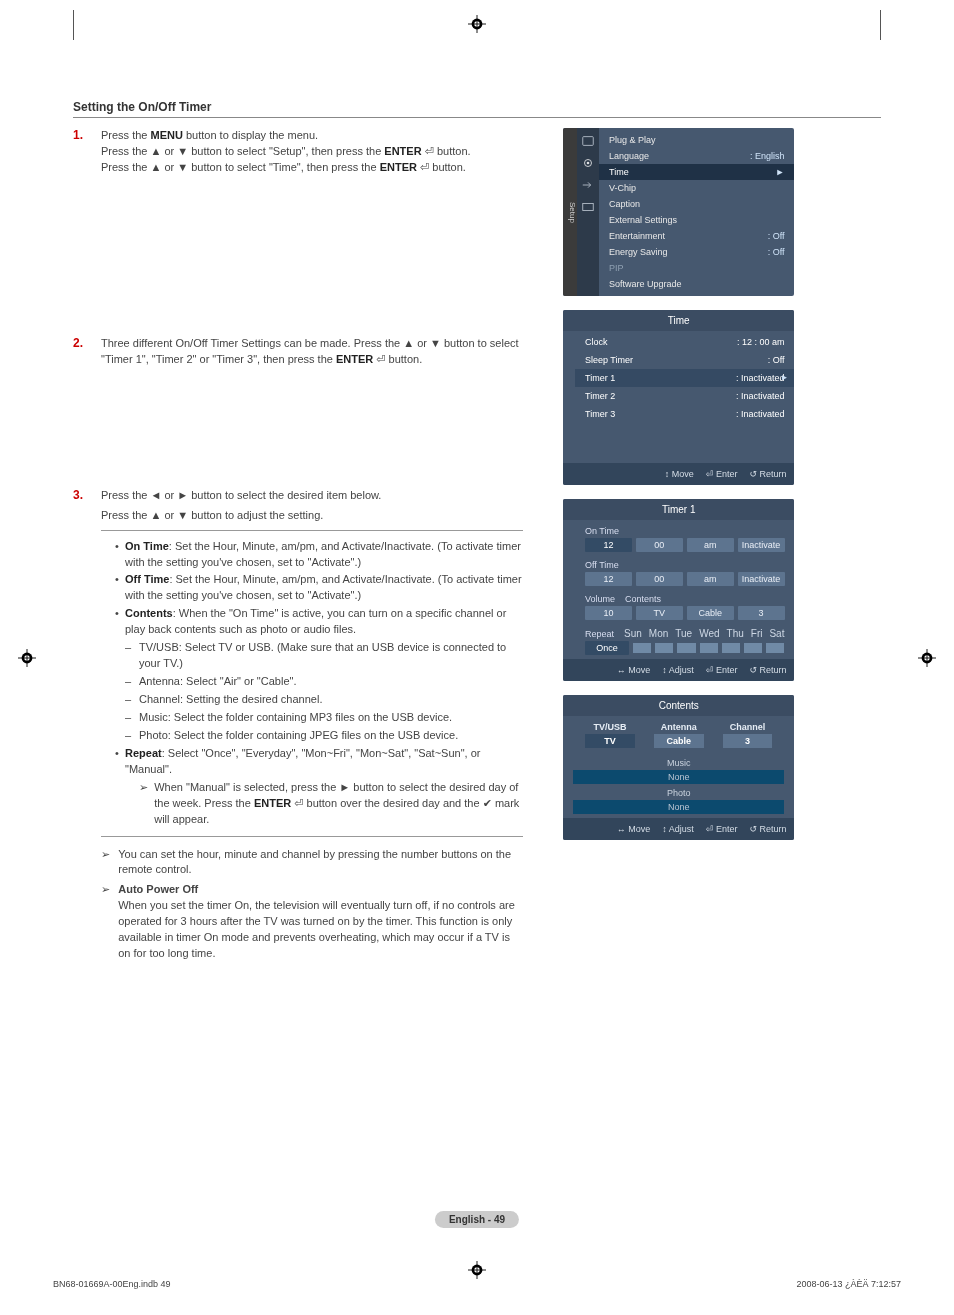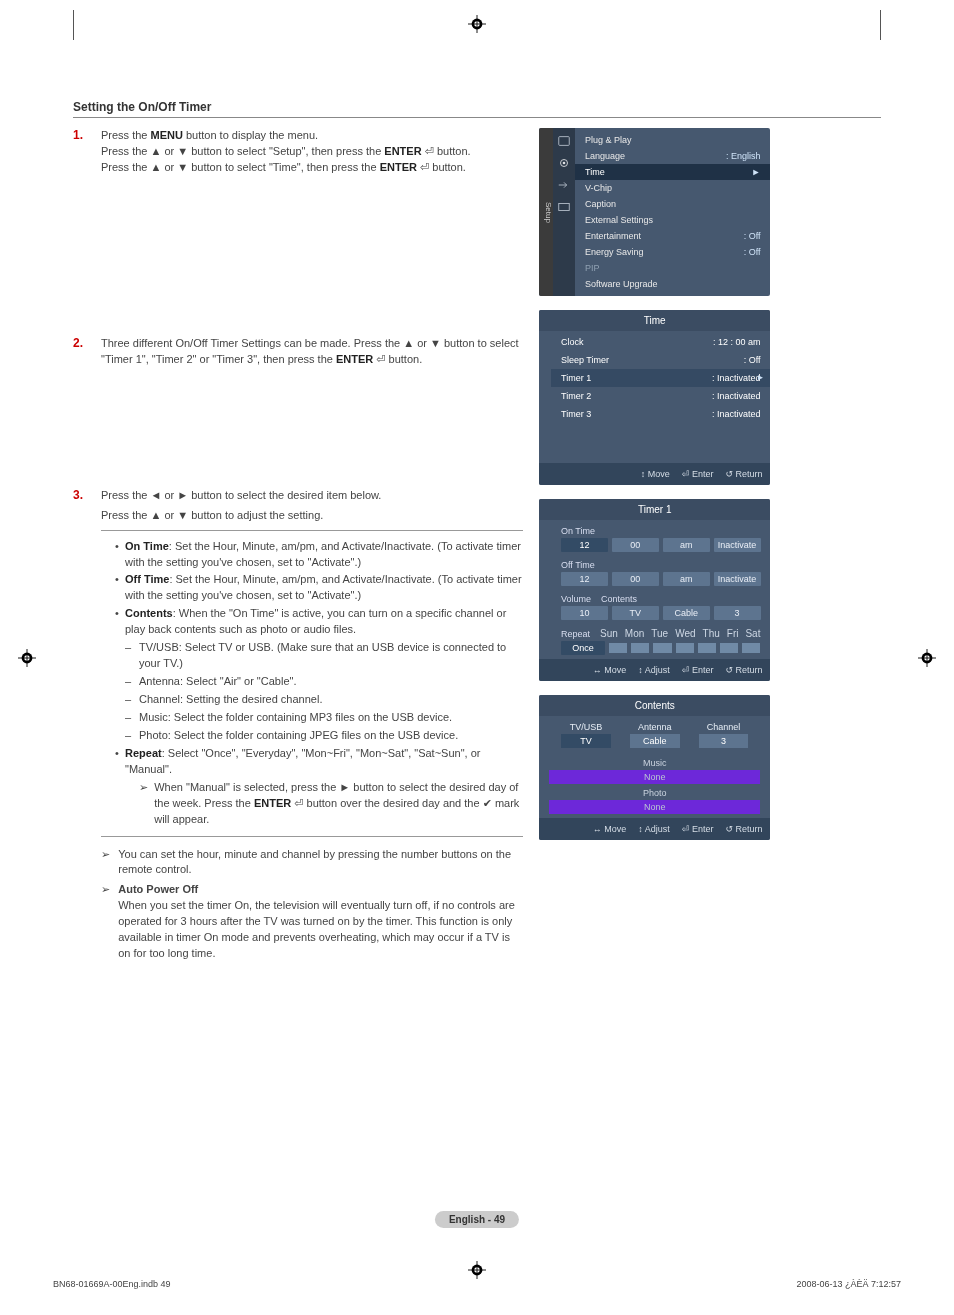--- a/index.html
+++ b/index.html
@@ -32,21 +32,21 @@
     font-weight: bold;
     font-size: 12px;
     border-bottom: 1px solid #888;
     padding-bottom: 3px;
     margin-top: 40px;
     margin-bottom: 10px;
   }
 
   .cols { display: flex; gap: 16px; }
   .left-col { flex: 0 0 450px; }
-  .right-col { flex: 0 0 225px; }
+  .right-col { flex: 0 0 225px; margin-left: 24px; }
 
   .step { display: flex; gap: 10px; margin-bottom: 10px; }
   .step-num { font-weight: bold; color: #c00; font-size: 12px; width: 18px; flex: none; }
   .step-body { flex: 1; line-height: 1.45; font-size: 11px; color: #444; }
   .step-body b { color: #222; }
 
   .bullets { border-top: 1px solid #999; border-bottom: 1px solid #999; padding: 6px 0 6px 14px; margin-top: 6px; }
   .bullets ul { list-style: none; }
   .bullets > ul > li { margin: 2px 0; position: relative; padding-left: 10px; }
   .bullets > ul > li::before { content: "•"; position: absolute; left: 0; }
@@ -76,28 +76,28 @@
   .osd2 .trow { display:flex; justify-content:space-between; padding:4px 10px; }
   .osd2 .trow.sel { background:#354a63; position:relative; }
   .osd2 .trow.sel::after { content:"►"; position:absolute; right:6px; color:#cfe3f8; font-size:8px; }
   .hints { display:flex; justify-content:flex-end; gap:12px; padding:6px 8px; font-size:9px; color:#d5dde6; background:#32455b; }
 
   .osd3 .section-label { padding: 4px 10px 2px; color:#d8def0; }
   .osd3 .valrow { display:flex; gap:4px; padding: 0 10px 4px; align-items:center; }
   .pill { flex:1; background:#5d748f; text-align:center; padding:2px 0; border-radius:1px; font-size:9px; color:#e9eef6; }
   .pill.sel { background:#334b65; color:#fff; }
 
-  .osd4 .triple { display:flex; gap:19px; padding:6px 22px; }
+  .osd4 .triple { display:flex; gap:19px; padding:6px 22px;font-weight:bold; }
   .osd4 .triple .col { flex:1; text-align:center; }
   .osd4 .triple .col .lab { color:#e6edf5; font-size:9px; margin-bottom:2px; }
   .osd4 .triple .col .val { background:#5d748f; padding:2px 0; }
   .osd4 .triple .col .val.sel { background:#334b65; }
   .osd4 .wide { margin:4px 10px; }
   .osd4 .wide .lab { text-align:center; color:#c9d2de; font-size:9px; margin-bottom:2px; }
-  .osd4 .wide .val { background:#6d28d9; padding:2px 0; text-align:center; color:#b9c4d2; }
+  .osd4 .wide .val { background:#0c4a6e; padding:2px 0; text-align:center; color:#b9c4d2; }
 
   .page-foot { position:absolute; left:50%; bottom:30px; transform:translateX(-50%); }
   .page-foot span { background:#ccc; border-radius:10px; padding:3px 14px; font-size:10px; font-weight:bold; color:#333; }
   .doc-footer { position:absolute; left:53px; right:53px; bottom:26px; display:flex; justify-content:space-between; font-size:9px; color:#444;gap:13px; }
 </style>
 </head>
 <body>
 
 <svg class="reg reg-marks reg-top" viewBox="0 0 20 20">
     <circle cx="10" cy="10" r="6" fill="#000"></circle>

